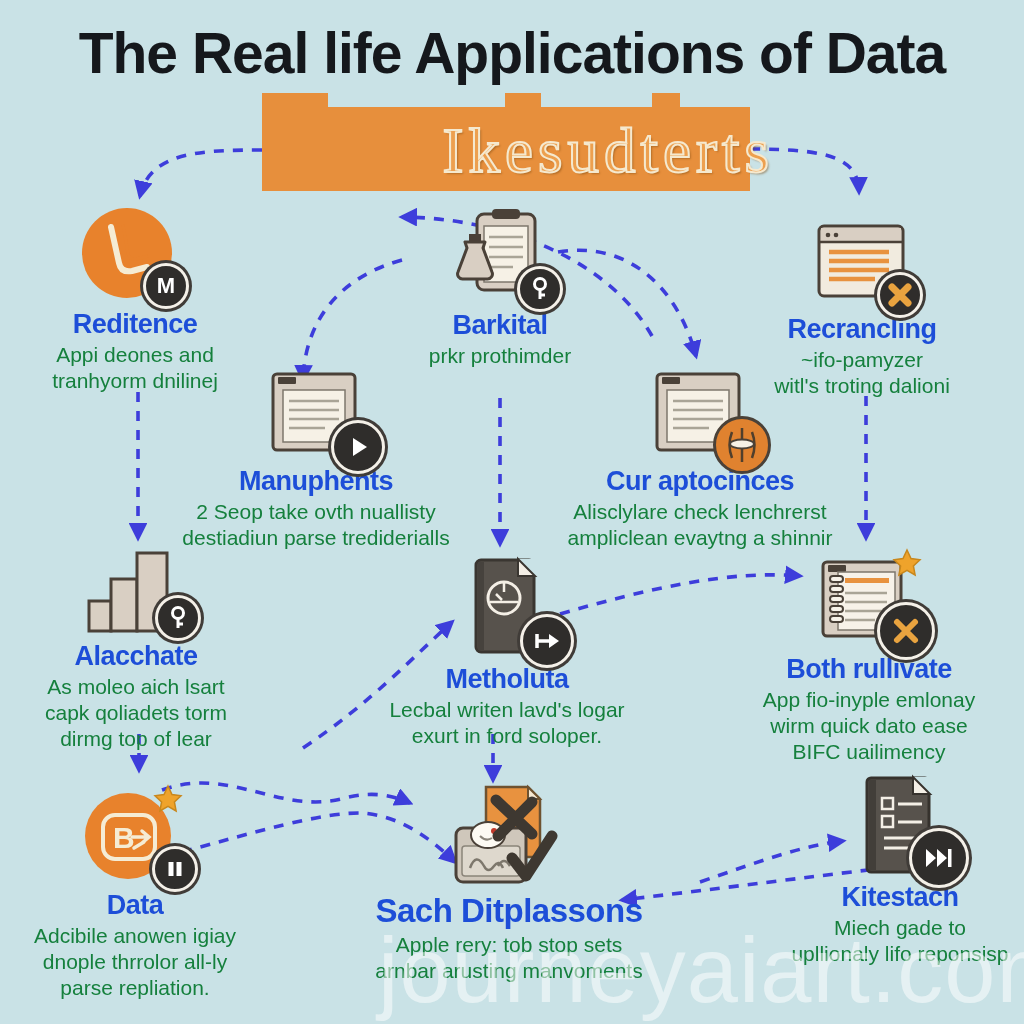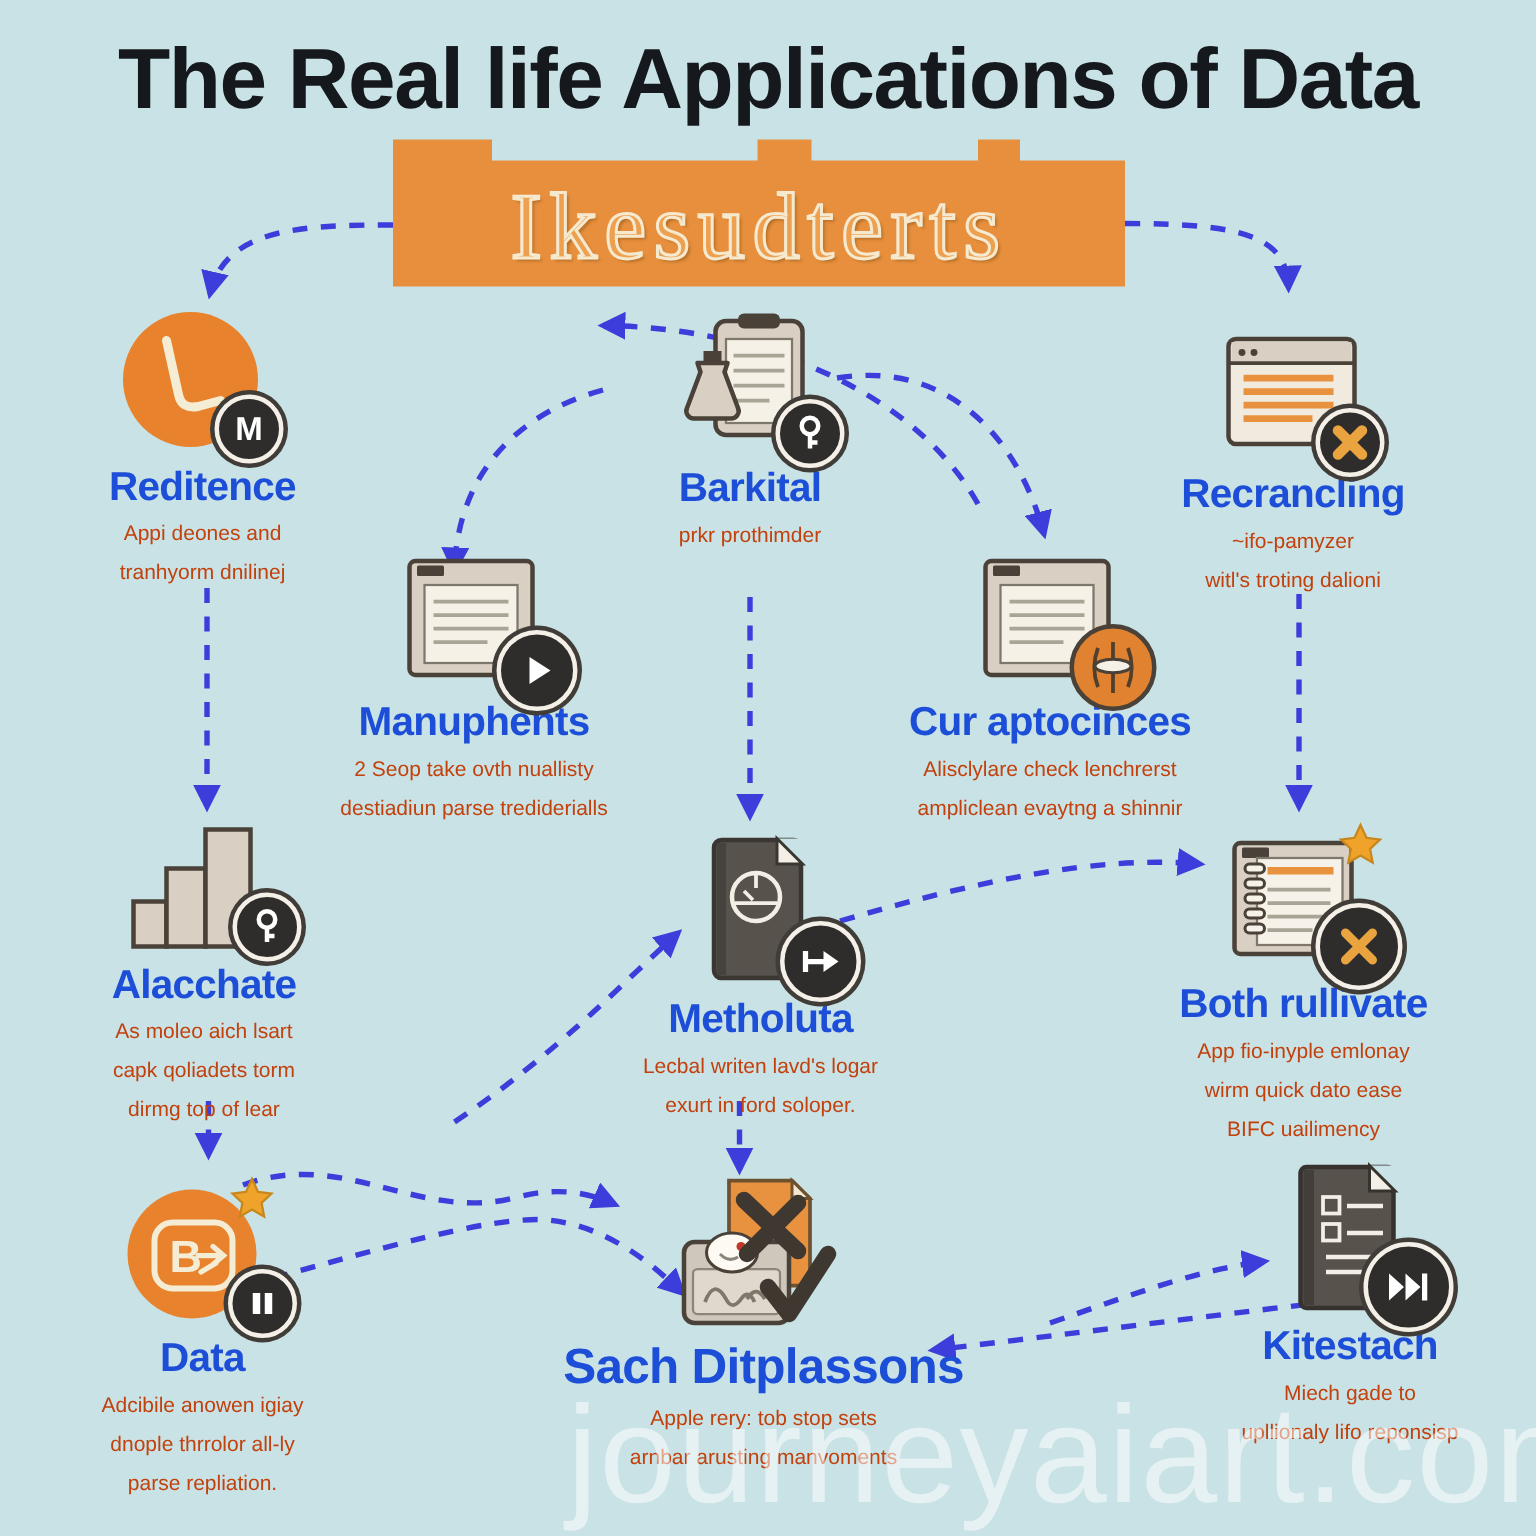--- a/index.html
+++ b/index.html
@@ -9,28 +9,28 @@
 
   .page-title{position:absolute;left:0;top:20px;width:1024px;text-align:center;
     font-size:57px;font-weight:bold;color:#15181c;letter-spacing:-1px;}
 
   .banner{position:absolute;left:262px;top:107px;width:488px;height:84px;background:#e78f3c;}
   .banner .tab{position:absolute;top:-14px;height:15px;background:#e78f3c;}
   .banner .tab1{left:0;width:66px;}
   .banner .tab2{left:243px;width:36px;}
   .banner .tab3{left:390px;width:28px;}
   .banner-label{position:absolute;left:0;top:0;width:100%;height:84px;line-height:88px;
-    text-align:center;font-family:"Liberation Serif",serif;font-size:63px;letter-spacing:5px;
-    color:#eda04f;-webkit-text-stroke:2px #f5e9cf;text-shadow:2px 2px 2px rgba(120,70,15,.45);}
+    text-align:right;font-family:"Liberation Serif",serif;font-size:63px;letter-spacing:5px;
+    color:#eda04f;-webkit-text-stroke:2px #f5e9cf;text-shadow:2px 2px 2px rgba(120,70,15,.45);padding-left:24px;}
 
   svg.arrows{position:absolute;left:0;top:0;pointer-events:none;}
 
   .node{position:absolute;text-align:center;}
   .node h3{margin:4px 0 2px;font-size:27px;font-weight:bold;color:#1d4ed8;letter-spacing:-.5px;}
-  .node p{margin:0;font-size:14px;line-height:26px;color:#c2410c;}
+  .node p{margin:0;font-size:21px;line-height:26px;color:#15803d;}
   .icon-wrap{position:relative;margin:0 auto;}
 
   .badge{position:absolute;width:40px;height:40px;border-radius:50%;background:#2f2d2b;
     border:3px solid #f4f0e8;box-shadow:0 0 0 3px #403c38;
     display:flex;align-items:center;justify-content:center;}
   .badge.orange{background:#e0822f;border:3px solid #4a4138;box-shadow:none;}
   .badge svg{display:block;}
   .badge .letter{color:#ffffff;font-size:22px;font-weight:bold;font-family:"Liberation Sans",sans-serif;}
 
   .watermark{position:absolute;left:378px;top:918px;font-size:92px;letter-spacing:1px;

